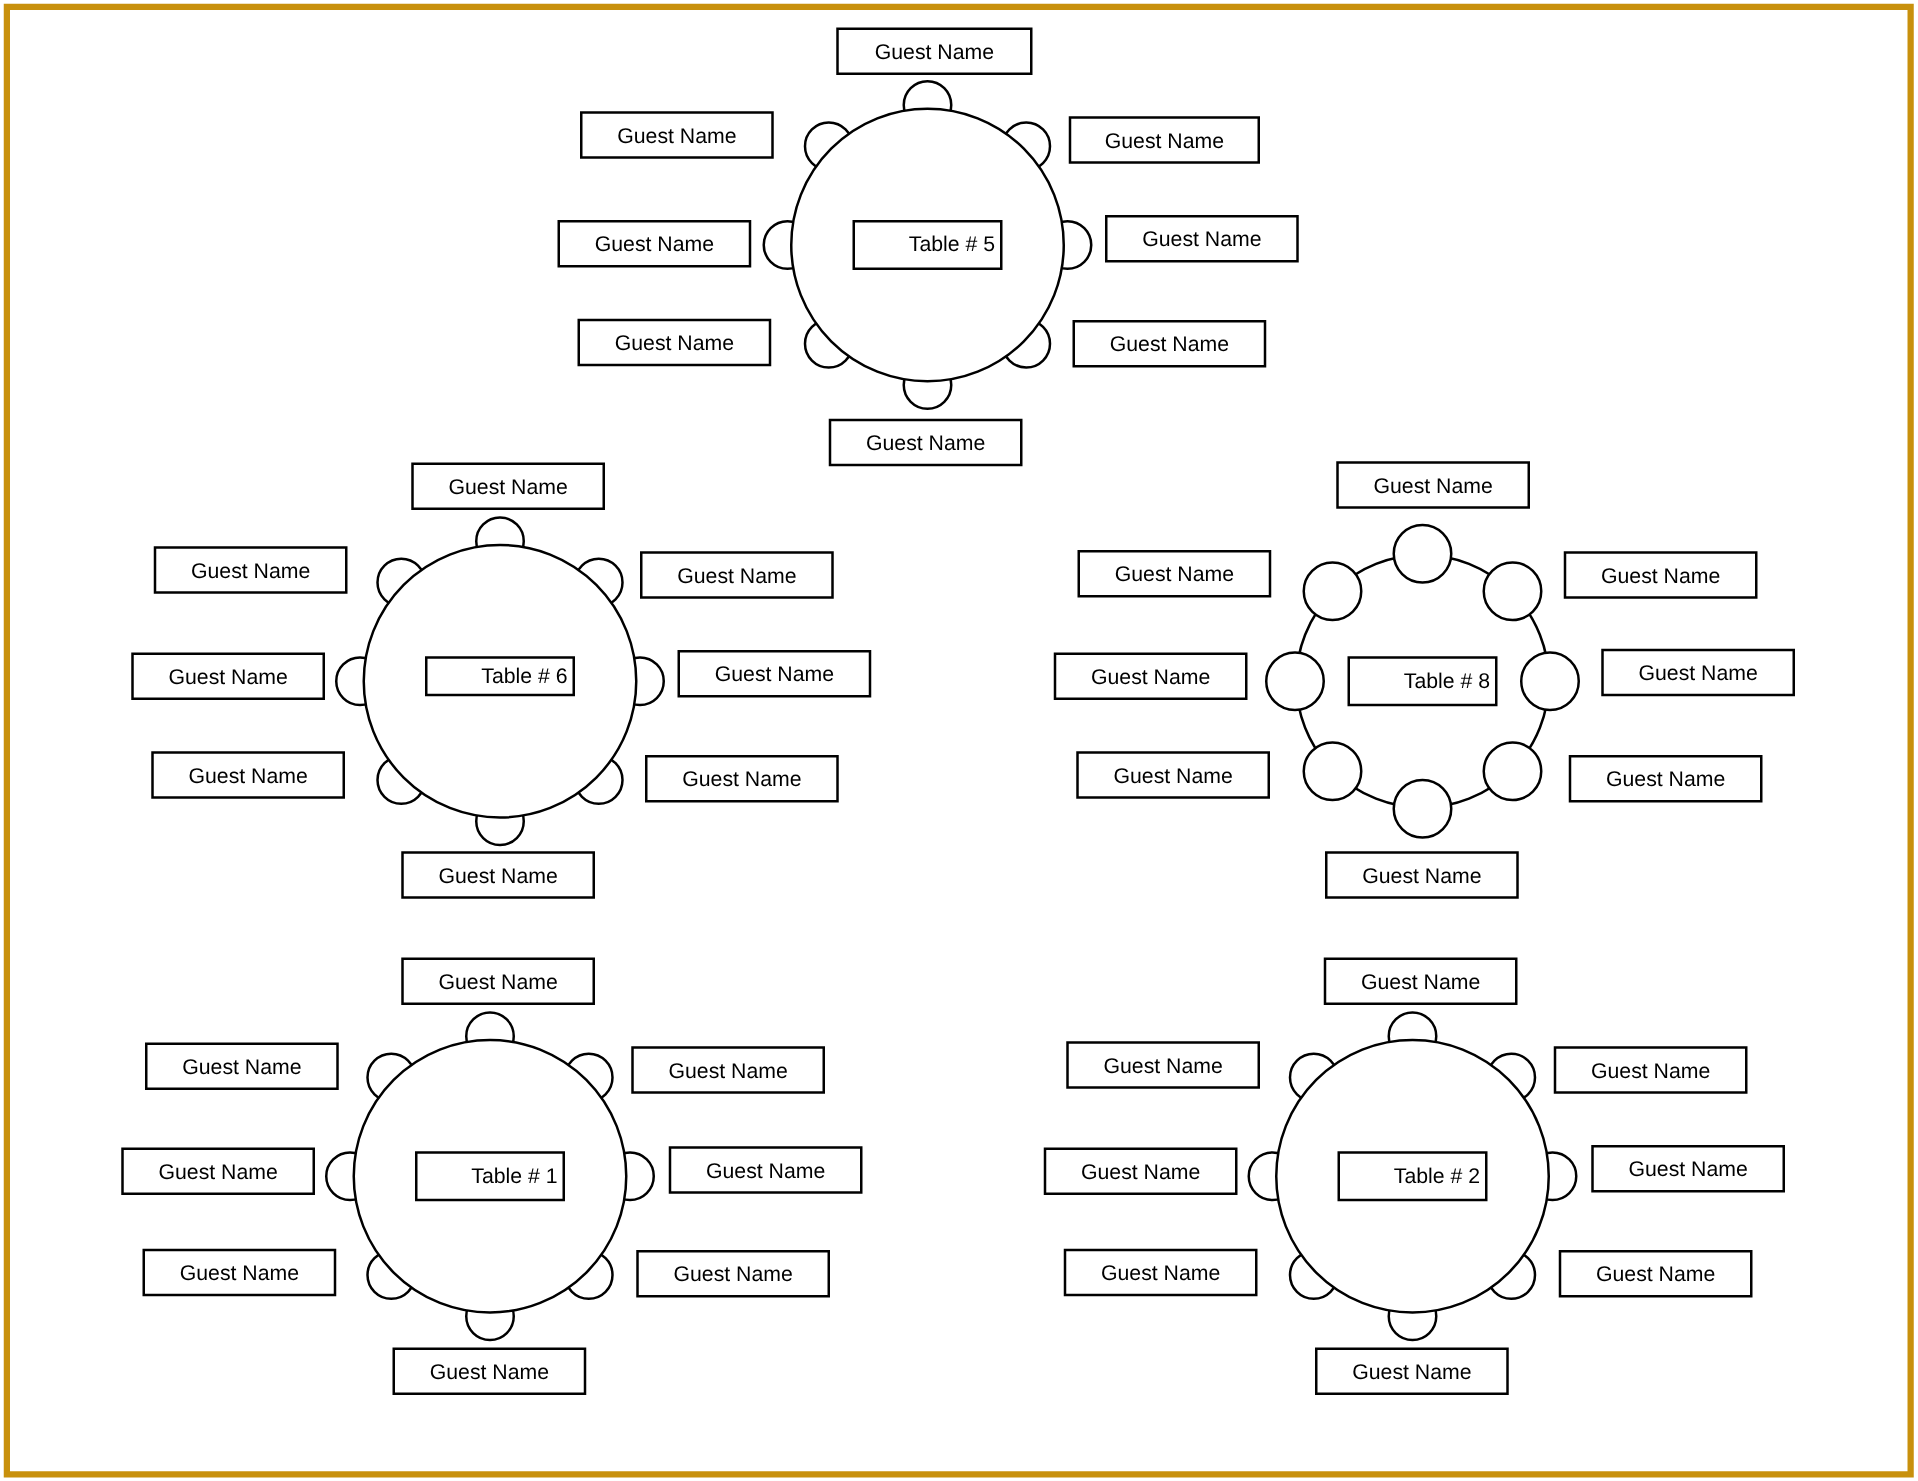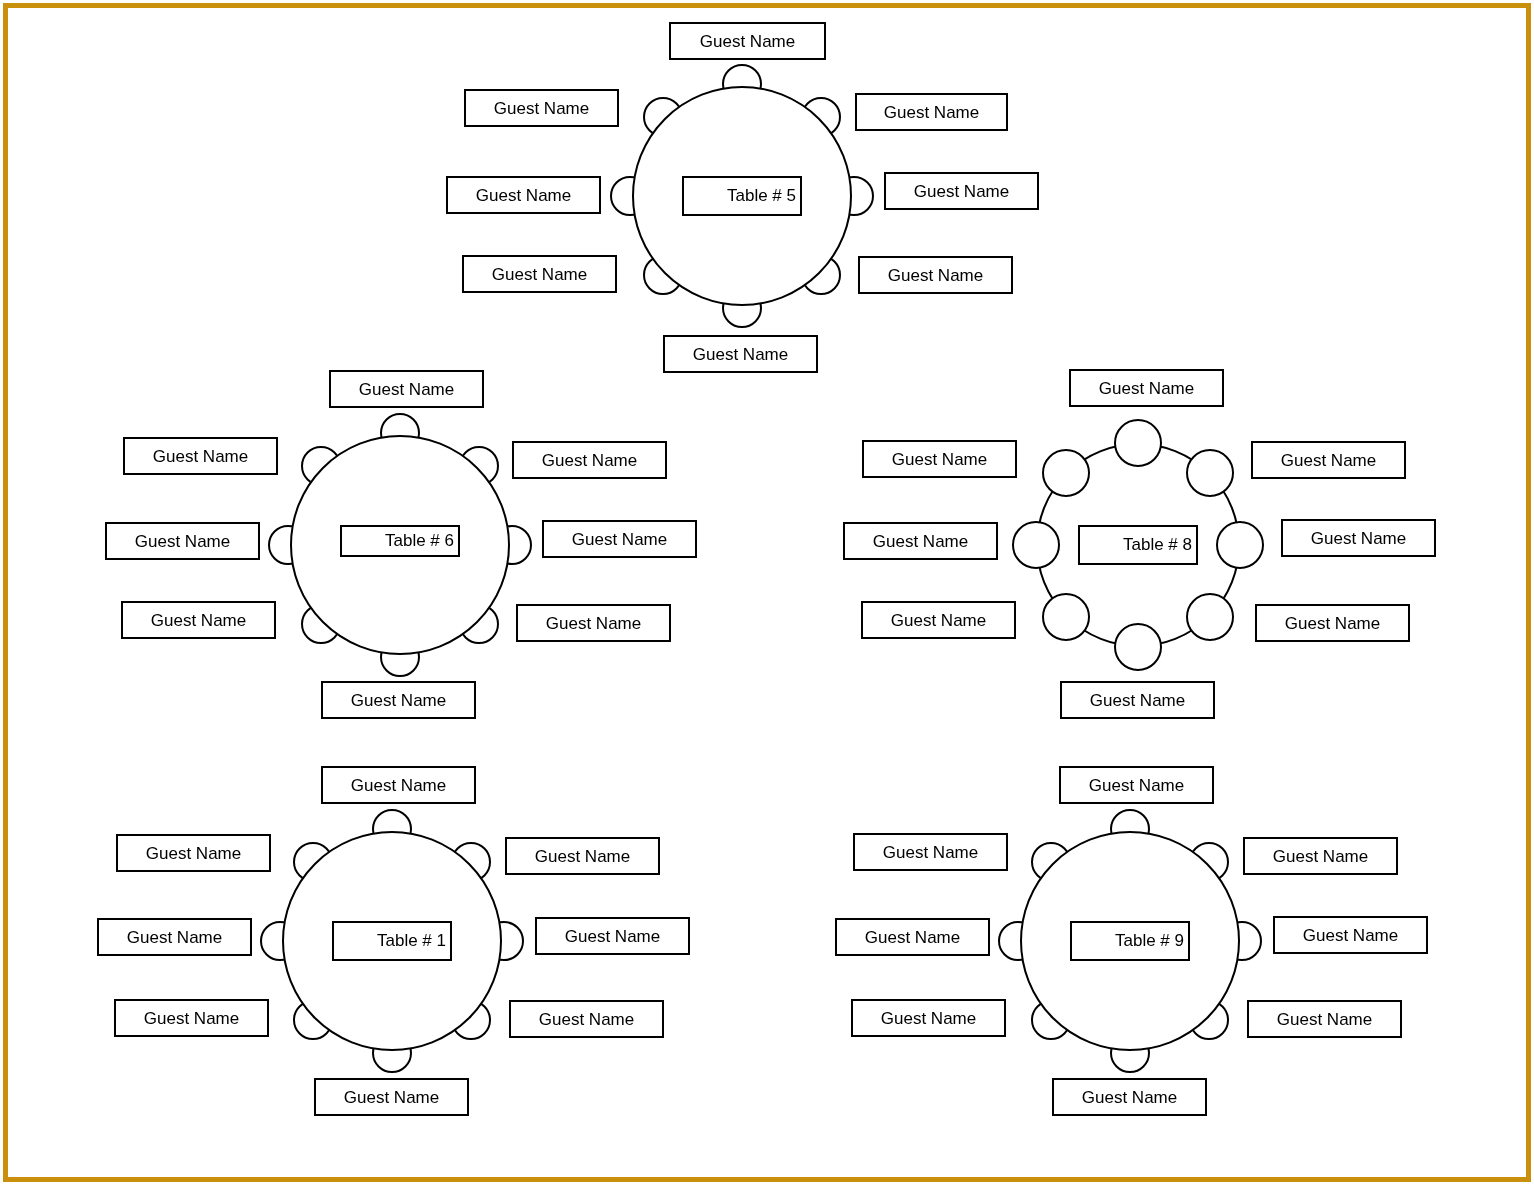--- a/index.html
+++ b/index.html
@@ -182,21 +182,21 @@
       <div class="table-group" style="left: 0px; top: 0px; width: 100%; height: 100%;">
         <div class="chair" style="left: 1110px; top: 809px; width: 40px; height: 40px;"></div>
         <div class="chair" style="left: 1189.2px; top: 841.804px; width: 40px; height: 40px;"></div>
         <div class="chair" style="left: 1222px; top: 921px; width: 40px; height: 40px;"></div>
         <div class="chair" style="left: 1189.2px; top: 1000.2px; width: 40px; height: 40px;"></div>
         <div class="chair" style="left: 1110px; top: 1033px; width: 40px; height: 40px;"></div>
         <div class="chair" style="left: 1030.8px; top: 1000.2px; width: 40px; height: 40px;"></div>
         <div class="chair" style="left: 998px; top: 921px; width: 40px; height: 40px;"></div>
         <div class="chair" style="left: 1030.8px; top: 841.804px; width: 40px; height: 40px;"></div>
         <div class="table-circle" style="left: 1020px; top: 831px; width: 220px; height: 220px;"></div>
-        <div class="table-label" style="left: 1070px; top: 921px; width: 120px; height: 40px;">Table # 9</div>
+        <div class="table-label" style="left: 1070px; top: 921px; width: 120px; height: 40px;">Table # 2</div>
         <div class="guest-box" style="left: 1059px; top: 766px; width: 155px; height: 38px;">Guest Name</div>
         <div class="guest-box" style="left: 853px; top: 833px; width: 155px; height: 38px;">Guest Name</div>
         <div class="guest-box" style="left: 835px; top: 918px; width: 155px; height: 38px;">Guest Name</div>
         <div class="guest-box" style="left: 851px; top: 999px; width: 155px; height: 38px;">Guest Name</div>
         <div class="guest-box" style="left: 1243px; top: 837px; width: 155px; height: 38px;">Guest Name</div>
         <div class="guest-box" style="left: 1273px; top: 916px; width: 155px; height: 38px;">Guest Name</div>
         <div class="guest-box" style="left: 1247px; top: 1000px; width: 155px; height: 38px;">Guest Name</div>
         <div class="guest-box" style="left: 1052px; top: 1078px; width: 155px; height: 38px;">Guest Name</div>
       </div>
     </div>

